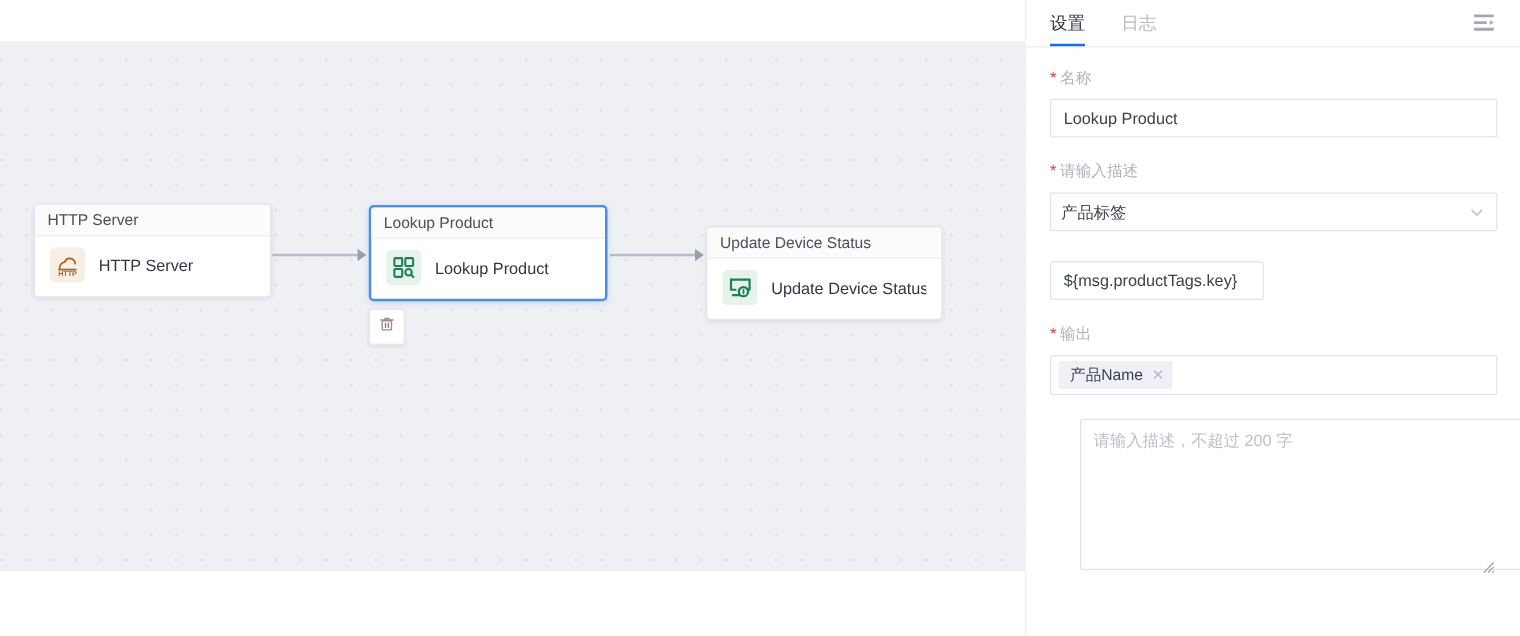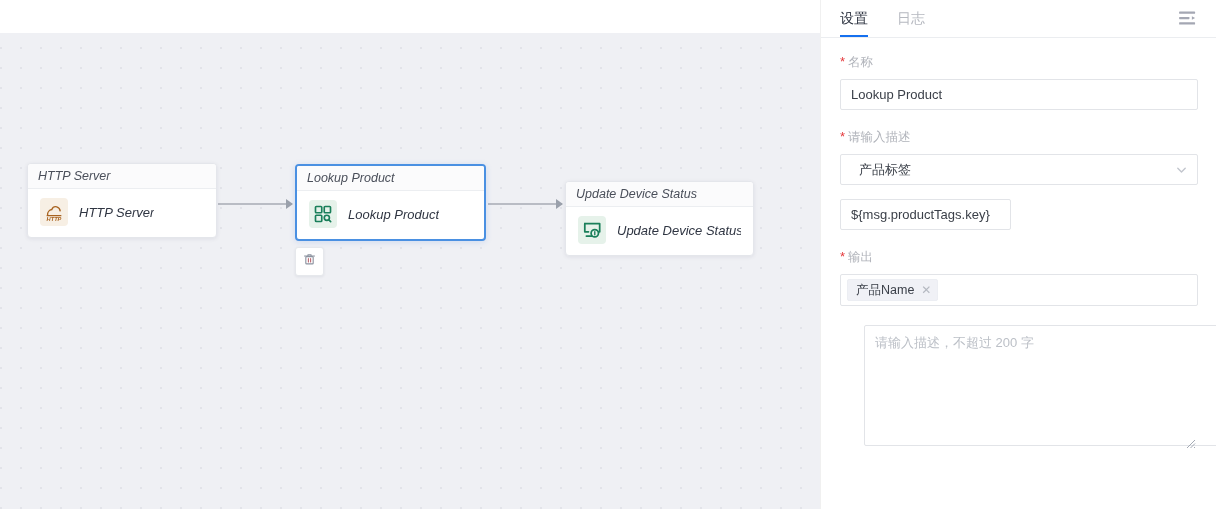--- a/index.html
+++ b/index.html
@@ -22,28 +22,27 @@
     position: relative;
     width: 820px;
     height: 509px;
     background: #ffffff;
     flex: 0 0 820px;
   }
   .canvas {
     position: absolute;
     left: 0; top: 33px;
     width: 820px;
-    height: 476px;
+    height: 424px;
     background-color: #eff0f4;
     background-image:
       radial-gradient(circle, #e2e3e9 1.1px, rgba(0,0,0,0) 1.2px);
     background-size: 20px 20px;
     background-position: 11px 5px;
     overflow: hidden;
-    font-style: italic;
   }
 
   .node {
     position: absolute;
     background: #ffffff;
     border: 1px solid #e4e6eb;
     border-radius: 4px;
     box-shadow: 0 1px 4px rgba(20,30,60,0.08);
     overflow: hidden;
   }
@@ -178,34 +177,34 @@
   .inp::placeholder { color: #bcc0c7; }
 
   .select {
     width: 100%;
     height: 31px;
     border: 1px solid #e2e4e8;
     border-radius: 2px;
     background: #fff;
     font-size: 13px;
     color: #3b4049;
-    padding: 0 28px 0 18px;
+    padding: 0 28px 0 8px;
     display: flex;
     align-items: center;
     position: relative;
     cursor: pointer;
   }
   .caret {
     position: absolute;
     right: 9px; top: 50%;
     transform: translateY(-50%);
     line-height: 0;
   }
 
-  .kvrow { display: flex; gap: 8px; margin-top: 14px; }
+  .kvrow { display: flex; gap: 8px; margin-top: 24px; }
   .kvrow .inp { width: 171px; flex: 0 0 171px; overflow: hidden; }
 
   .tagbox {
     width: 100%;
     min-height: 32px;
     border: 1px solid #e2e4e8;
     border-radius: 2px;
     background: #fff;
     padding: 4px 6px;
     display: flex;

